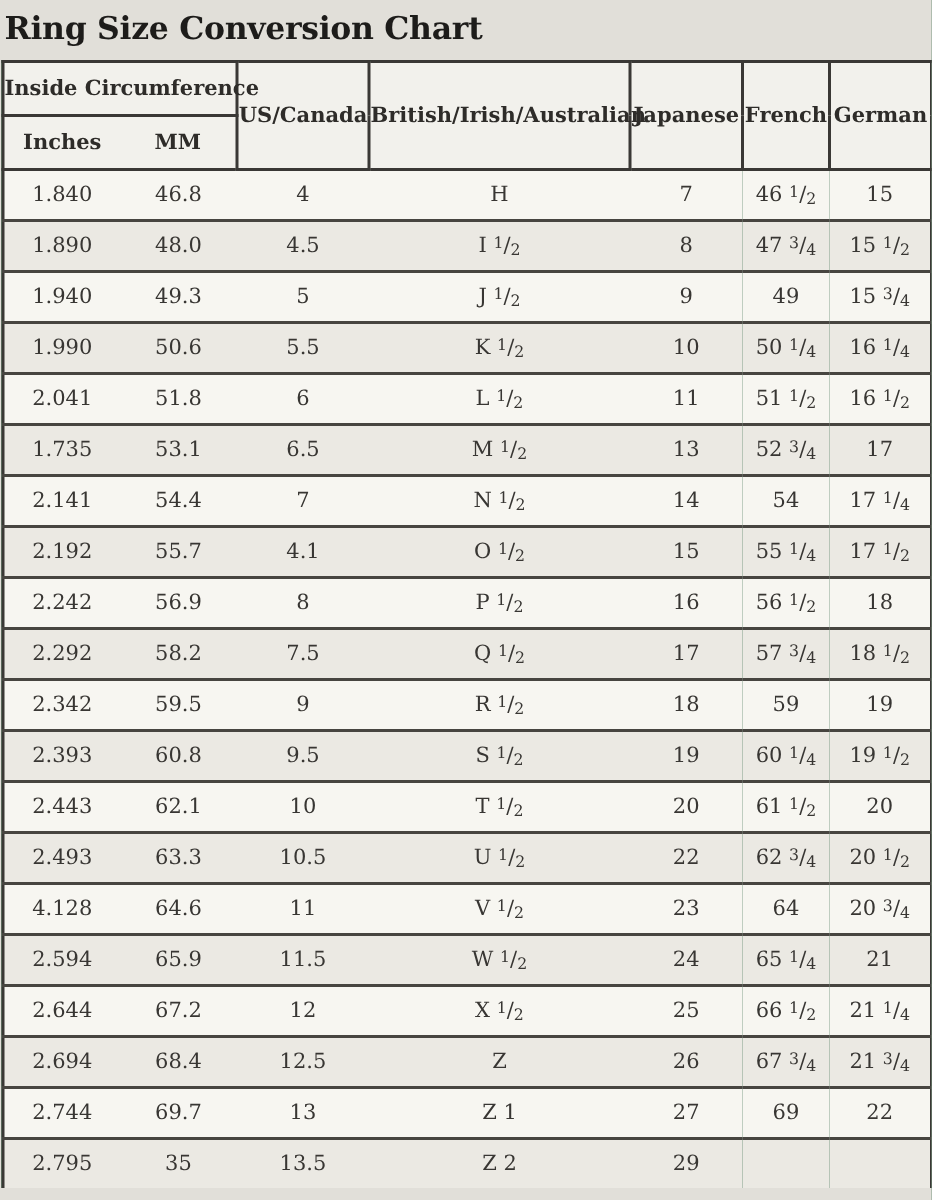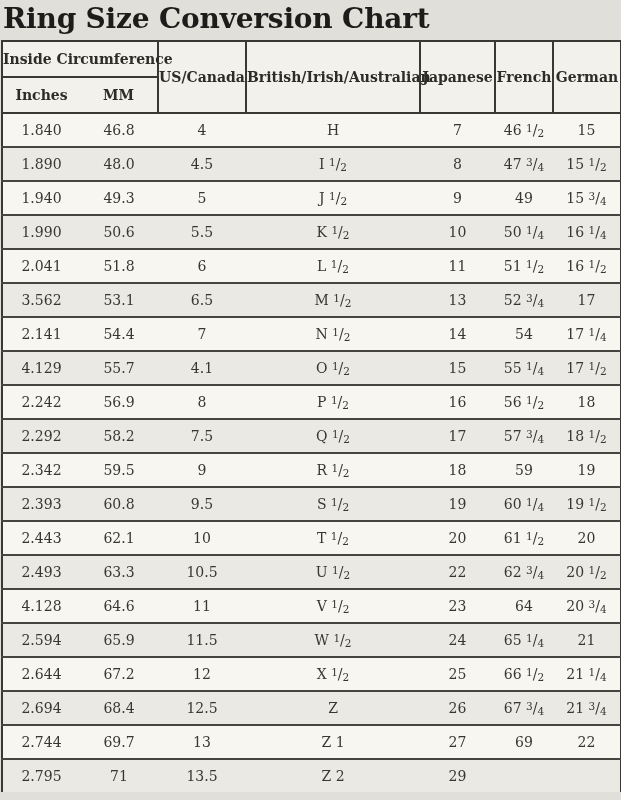--- a/index.html
+++ b/index.html
@@ -6,21 +6,21 @@
     margin: 0;
     padding: 0;
     width: 621px;
     height: 800px;
     overflow: hidden;
     background: #e1dfd9;
     font-family: "DejaVu Serif", "Liberation Serif", serif;
   }
   h1.page-title {
     font-family: "DejaVu Serif", "Liberation Serif", serif;
-    font-size: 28px;
+    font-size: 21px;
     font-weight: bold;
     color: #1d1c1a;
     margin: 6px 0 8px 3px;
     line-height: 26px;
     letter-spacing: -0.2px;
   }
   table.ring-table {
     border-collapse: collapse;
     table-layout: fixed;
     width: 619px;
@@ -137,39 +137,39 @@
       <tr class="row-light">
         <td>2.041</td>
         <td>51.8</td>
         <td>6</td>
         <td>L <span class="fr"><sup>1</sup>/<sub>2</sub></span></td>
         <td>11</td>
         <td>51 <span class="fr"><sup>1</sup>/<sub>2</sub></span></td>
         <td>16 <span class="fr"><sup>1</sup>/<sub>2</sub></span></td>
       </tr>
       <tr class="row-dark">
-        <td>3.562</td>
+        <td>1.735</td>
         <td>53.1</td>
         <td>6.5</td>
         <td>M <span class="fr"><sup>1</sup>/<sub>2</sub></span></td>
         <td>13</td>
         <td>52 <span class="fr"><sup>3</sup>/<sub>4</sub></span></td>
         <td>17</td>
       </tr>
       <tr class="row-light">
         <td>2.141</td>
         <td>54.4</td>
         <td>7</td>
         <td>N <span class="fr"><sup>1</sup>/<sub>2</sub></span></td>
         <td>14</td>
         <td>54</td>
         <td>17 <span class="fr"><sup>1</sup>/<sub>4</sub></span></td>
       </tr>
       <tr class="row-dark">
-        <td>4.129</td>
+        <td>2.192</td>
         <td>55.7</td>
         <td>4.1</td>
         <td>O <span class="fr"><sup>1</sup>/<sub>2</sub></span></td>
         <td>15</td>
         <td>55 <span class="fr"><sup>1</sup>/<sub>4</sub></span></td>
         <td>17 <span class="fr"><sup>1</sup>/<sub>2</sub></span></td>
       </tr>
       <tr class="row-light">
         <td>2.242</td>
         <td>56.9</td>
@@ -264,21 +264,21 @@
         <td>2.744</td>
         <td>69.7</td>
         <td>13</td>
         <td>Z 1</td>
         <td>27</td>
         <td>69</td>
         <td>22</td>
       </tr>
       <tr class="row-dark">
         <td>2.795</td>
-        <td>71</td>
+        <td>35</td>
         <td>13.5</td>
         <td>Z 2</td>
         <td>29</td>
         <td></td>
         <td></td>
       </tr>
     </tbody>
 </table>
 
 </body></html>

